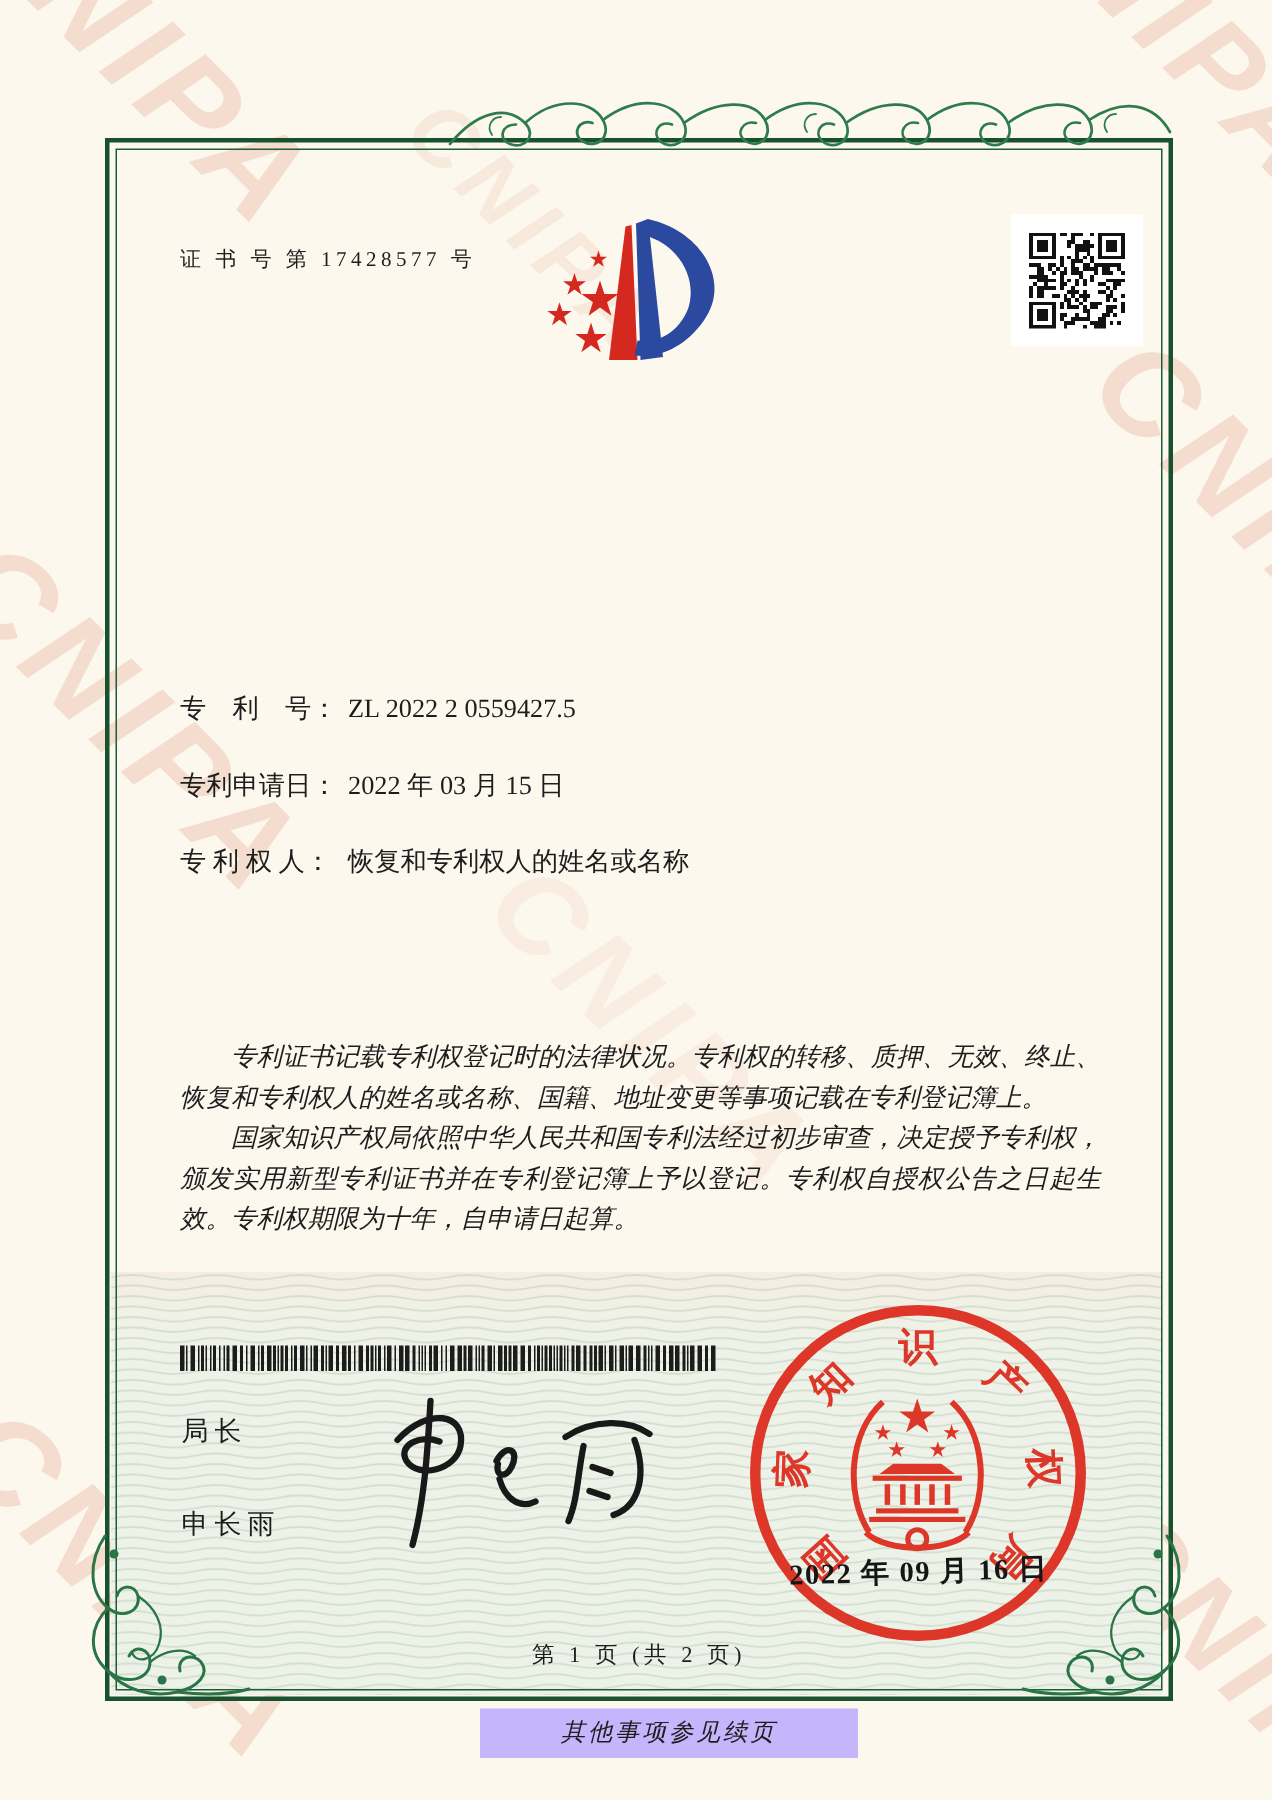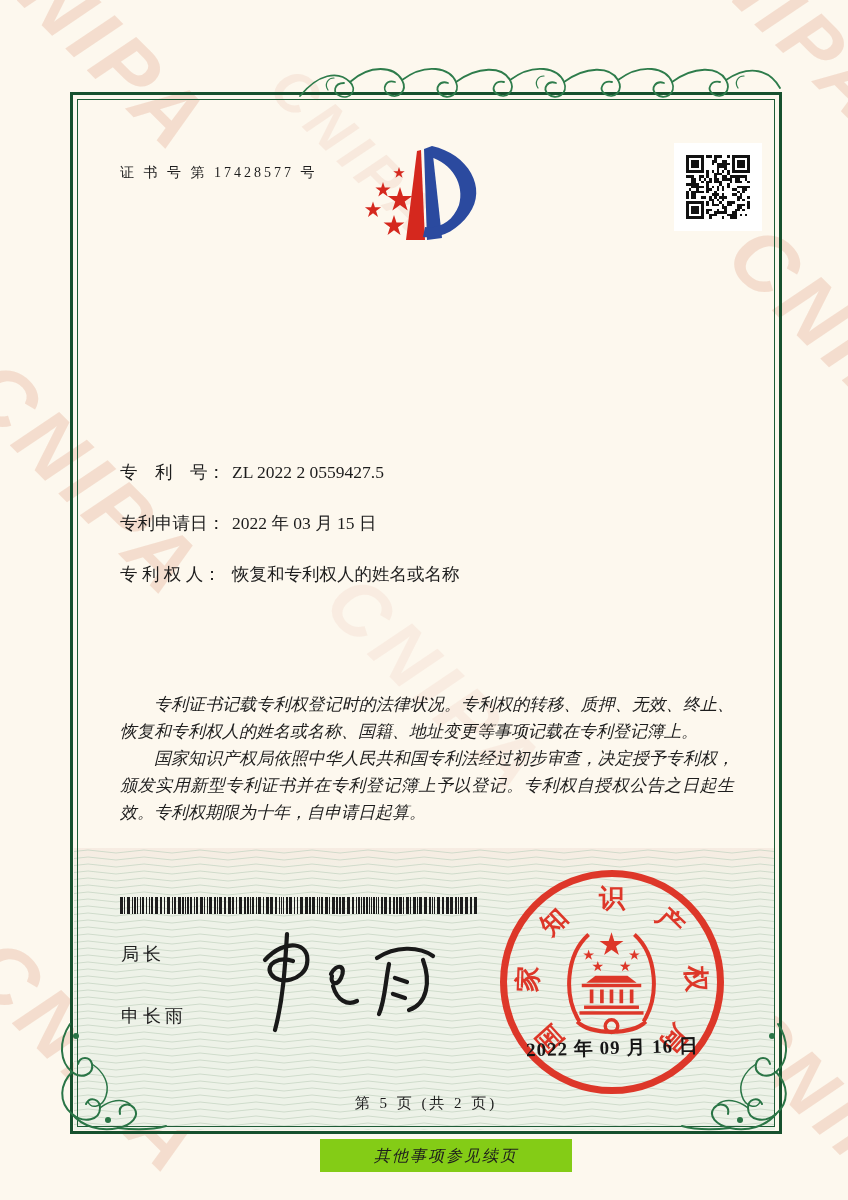--- a/index.html
+++ b/index.html
@@ -59,21 +59,21 @@
              border-radius:50%;}
   .seal-char{position:absolute;left:50%;top:50%;color:#dd2c1e;font-weight:bold;font-size:26px;
              transform:translate(-50%,-50%) rotate(var(--a)) translateY(-84px);}
   .emblem{position:absolute;left:54px;top:44px;}
   .seal-date{position:absolute;left:505px;top:1035px;width:215px;text-align:center;z-index:5;
              font-size:19px;font-weight:bold;letter-spacing:1px;color:#161616;transform:rotate(-1.5deg);}
 
   
   .pageinfo{position:absolute;left:78px;top:1094px;width:696px;text-align:center;
             font-size:15px;letter-spacing:3px;z-index:3;}
-  .contbox{position:absolute;left:320px;top:1139px;width:252px;height:33px;background:#84cc16;
+  .contbox{position:absolute;left:320px;top:1139px;width:252px;height:33px;background:#c4b5fd;
            z-index:3;text-align:center;}
   .contbox span{font-size:16px;font-style:italic;line-height:33px;letter-spacing:2px;}
 </style>
 </head>
 <body>
 
 <div class="page">
 
   <div class="wm" style="left:-55px;top:-15px;font-size:85px;">CNIPA</div>
   <div class="wm" style="left:250px;top:118px;font-size:58px;color:rgba(245,226,213,0.7);">CNIPA</div>
@@ -541,18 +541,18 @@
         <rect x="66" y="66" width="3.2" height="12" stroke="none"></rect>
         <rect x="26" y="80" width="48" height="3" stroke="none"></rect>
         <rect x="22" y="85" width="56" height="3" stroke="none"></rect>
         <circle cx="50" cy="98" r="5.5" fill="none" stroke-width="3"></circle>
         <path d="M20,94 C32,106 68,106 80,94" fill="none" stroke-width="3.5"></path>
       </g>
     </svg>
   </div>
   <div class="seal-date">2022 年 09 月 16 日</div>
 
-  <div class="pageinfo">第 5 页 (共 2 页)</div>
+  <div class="pageinfo">第 1 页 (共 2 页)</div>
   <div class="contbox">
     <span>其他事项参见续页</span>
   </div>
 
 </div>
 
 </body></html>

